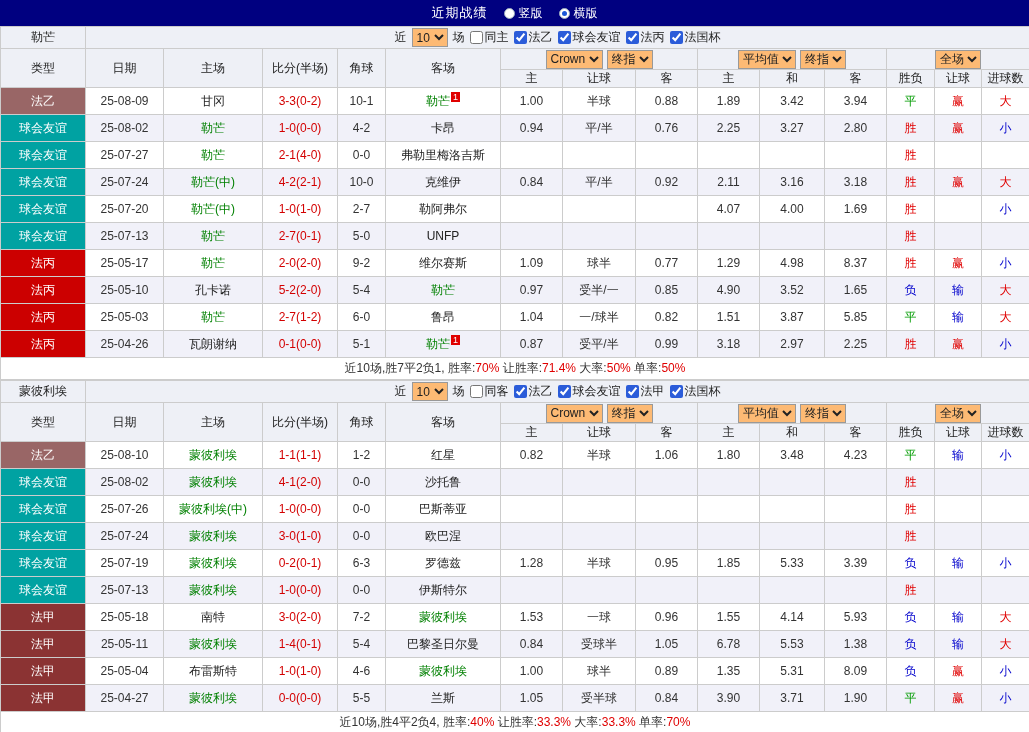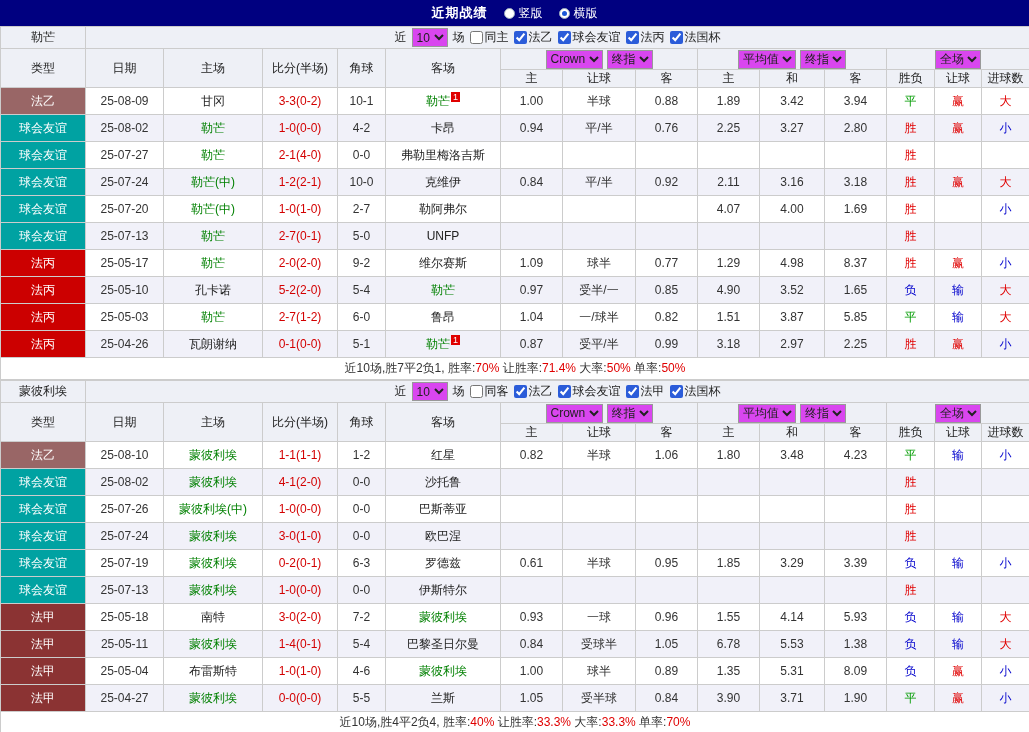--- a/index.html
+++ b/index.html
@@ -1,35 +1,35 @@
 <!DOCTYPE html>
 <html><head>
 <meta charset="utf-8">
 <style>
   * { box-sizing: border-box; margin: 0; padding: 0; }
   html, body { width: 1029px; }
   body { background: #fff; font-family: "Liberation Sans", "DejaVu Sans", sans-serif; font-size: 12px; color: #222; }
 
   
   .titlebar { height: 26px; background: #000080; color: #fff; display: flex; align-items: center; justify-content: center; gap: 16px; }
-  .titlebar .title { font-weight: bold; font-size: 13px; letter-spacing: 1px; }
+  .titlebar .title { font-weight: normal; font-size: 13px; letter-spacing: 1px; }
   .radio-opt { display: inline-flex; align-items: center; gap: 4px; cursor: pointer; }
   .radio-dot { width: 11px; height: 11px; border-radius: 50%; background: #fff; border: 1px solid #9ab; display: inline-block; position: relative; }
   .radio-dot.on::after { content: ""; position: absolute; left: 2px; top: 2px; width: 5px; height: 5px; border-radius: 50%; background: #1a56d6; }
 
   
   table.stats { width: 1029px; border-collapse: collapse; table-layout: fixed; border: 1px solid #bbb; }
   .stats th, .stats td { border: 1px solid #ccc; text-align: center; white-space: nowrap; overflow: hidden; padding: 0 2px; }
   .stats thead th { background: #eef0f6; font-weight: normal; }
   .filter-row th { height: 22px; }
   .team-cell { font-weight: bold; text-align: left; padding-left: 7px; }
   .filter-controls { display: flex; align-items: center; justify-content: center; gap: 5px; }
   .filter-controls label { display: inline-flex; align-items: center; gap: 2px; cursor: pointer; }
   input[type="checkbox"] { width: 13px; height: 13px; accent-color: #2b5cd9; }
-  select { font-size: 12px; height: 19px; border: 1px solid #999; background: #d946ef; color: #222; font-family: inherit; }
+  select { font-size: 12px; height: 19px; border: 1px solid #999; background: #fdba74; color: #222; font-family: inherit; }
   .select-row th { height: 21px; }
   .select-row .sel-wrap { display: flex; align-items: center; justify-content: center; gap: 4px; }
   .sub-row th { height: 18px; }
 
   tbody td { height: 27px; background: #fff; }
   tbody tr.alt td { background: #f1f1f9; }
   td.league { color: #fff; }
   td.date, td.num, td.corner { color: #333; }
   td.team { color: #222; }
   td.team.focus { color: #008000; }
@@ -189,21 +189,21 @@
         <td class="num"></td>
         <td class="num"></td>
         <td class="res" style="color: rgb(224, 0, 0);">胜</td>
         <td class="res" style="color: rgb(34, 34, 34);"></td>
         <td class="res" style="color: rgb(34, 34, 34);"></td>
       </tr>
       <tr class="alt">
         <td class="league" style="background: rgb(0, 162, 162);">球会友谊</td>
         <td class="date">25-07-24</td>
         <td class="team focus">勒芒(中)</td>
-        <td class="score">1-2(2-1)</td>
+        <td class="score">4-2(2-1)</td>
         <td class="corner">10-0</td>
         <td class="team"><span>克维伊</span></td>
         <td class="num">0.84</td>
         <td class="num">平/半</td>
         <td class="num">0.92</td>
         <td class="num">2.11</td>
         <td class="num">3.16</td>
         <td class="num">3.18</td>
         <td class="res" style="color: rgb(224, 0, 0);">胜</td>
         <td class="res" style="color: rgb(224, 0, 0);">赢</td>
@@ -474,25 +474,25 @@
         <td class="res" style="color: rgb(34, 34, 34);"></td>
         <td class="res" style="color: rgb(34, 34, 34);"></td>
       </tr>
       <tr>
         <td class="league" style="background: rgb(0, 162, 162);">球会友谊</td>
         <td class="date">25-07-19</td>
         <td class="team focus">蒙彼利埃</td>
         <td class="score">0-2(0-1)</td>
         <td class="corner">6-3</td>
         <td class="team"><span>罗德兹</span></td>
-        <td class="num">0.61</td>
+        <td class="num">1.28</td>
         <td class="num">半球</td>
         <td class="num">0.95</td>
         <td class="num">1.85</td>
-        <td class="num">3.29</td>
+        <td class="num">5.33</td>
         <td class="num">3.39</td>
         <td class="res" style="color: rgb(0, 0, 204);">负</td>
         <td class="res" style="color: rgb(0, 0, 204);">输</td>
         <td class="res" style="color: rgb(0, 0, 204);">小</td>
       </tr>
       <tr class="alt">
         <td class="league" style="background: rgb(0, 162, 162);">球会友谊</td>
         <td class="date">25-07-13</td>
         <td class="team focus">蒙彼利埃</td>
         <td class="score">1-0(0-0)</td>
@@ -508,21 +508,21 @@
         <td class="res" style="color: rgb(34, 34, 34);"></td>
         <td class="res" style="color: rgb(34, 34, 34);"></td>
       </tr>
       <tr>
         <td class="league" style="background: rgb(139, 51, 51);">法甲</td>
         <td class="date">25-05-18</td>
         <td class="team">南特</td>
         <td class="score">3-0(2-0)</td>
         <td class="corner">7-2</td>
         <td class="team focus"><span>蒙彼利埃</span></td>
-        <td class="num">0.93</td>
+        <td class="num">1.53</td>
         <td class="num">一球</td>
         <td class="num">0.96</td>
         <td class="num">1.55</td>
         <td class="num">4.14</td>
         <td class="num">5.93</td>
         <td class="res" style="color: rgb(0, 0, 204);">负</td>
         <td class="res" style="color: rgb(0, 0, 204);">输</td>
         <td class="res" style="color: rgb(224, 0, 0);">大</td>
       </tr>
       <tr class="alt">

